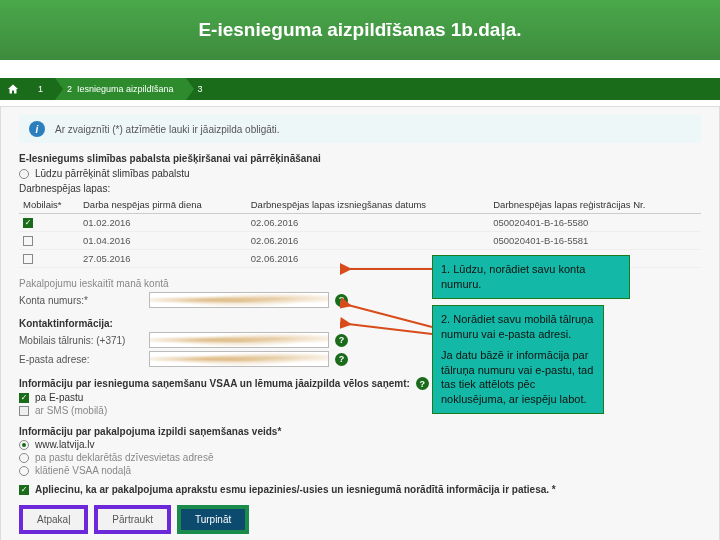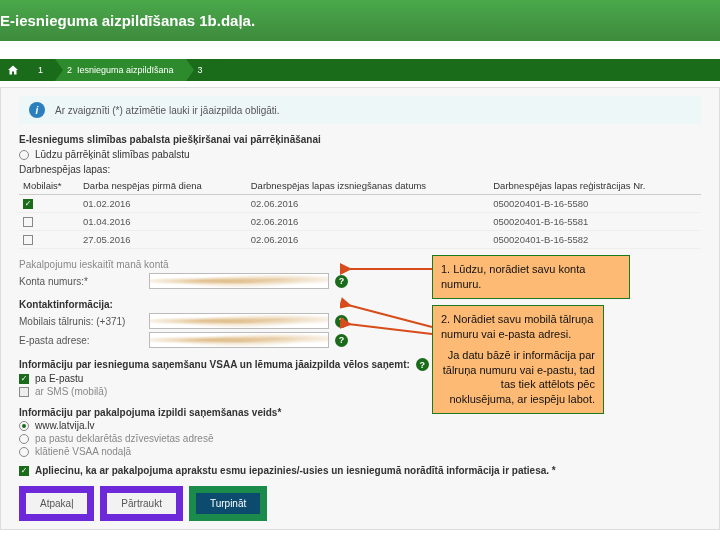--- a/index.html
+++ b/index.html
@@ -1,17 +1,17 @@
 <!DOCTYPE html>
 <html><head>
 <meta charset="utf-8">
 <style>
   * { margin: 0; padding: 0; box-sizing: border-box; }
   body { font-family: Arial, sans-serif; font-size: 10px; background: #fff; width: 720px; height: 540px; overflow: hidden; }
-  .slide-title-bar { background: linear-gradient(to bottom, #4aa84a, #3d8b3d); color: #fff; font-size: 15px; font-weight: bold; padding: 12px 0; }
+  .slide-title-bar { background: linear-gradient(to bottom, #4aa84a, #3d8b3d); color: #fff; font-size: 19px; font-weight: bold; padding: 19px 0; text-align: center; }
   .panel { background: #f7f7f7; border: 1px solid #ddd; margin: 6px 0 0 0; }
   .breadcrumb { background: #1a6b1a; color: #fff; display: flex; align-items: center; height: 22px; font-size: 9px; margin-top: 18px; }
   .bc-home { width: 26px; display:flex; align-items:center; justify-content:center; }
   .bc-step { padding: 0 12px; position: relative; height: 100%; display:flex; align-items:center; background:#1a6b1a; }
   .bc-step.active { background: #2d8b2d; }
   .bc-step::after { content:''; position:absolute; right:-8px; top:0; border-top:11px solid transparent; border-bottom:11px solid transparent; border-left:8px solid #1a6b1a; z-index:1;}
   .bc-step.active::after { border-left-color:#2d8b2d; }
   .content { padding: 8px 18px; }
   .info-box { background:#eef7f8; display:flex; align-items:center; padding:6px 10px; margin-bottom:10px; font-size:10px; color:#555; }
   .info-icon { width:16px; height:16px; background:#2b7fbd; border-radius:50%; color:#fff; display:flex; align-items:center; justify-content:center; font-style:italic; font-weight:bold; margin-right:10px; font-size:10px;}
@@ -27,23 +27,23 @@
   table { width:100%; border-collapse:collapse; font-size:9.5px; margin-top:2px; }
   th { text-align:left; font-weight:normal; color:#333; border-bottom:1px solid #ccc; padding:3px 4px; }
   td { padding:3px 4px; border-bottom:1px solid #eee; color:#555; }
   .field-row { display:flex; align-items:center; margin:3px 0; font-size:10px; }
   .field-label { width:130px; color:#555; }
   .field-input { width:180px; height:16px; border:1px solid #bbb; background:#fff; position:relative; overflow:hidden; }
   .scratch { position:absolute; inset:0; background: radial-gradient(ellipse at 30% 50%, rgba(200,140,50,0.5) 0%, transparent 40%), radial-gradient(ellipse at 70% 40%, rgba(200,140,50,0.4) 0%, transparent 45%), radial-gradient(ellipse at 50% 60%, rgba(200,140,50,0.3) 0%, transparent 50%); }
   .help-dot { width:13px; height:13px; background:#1a6b1a; border-radius:50%; color:#fff; font-size:9px; display:flex; align-items:center; justify-content:center; margin-left:6px; font-weight:bold; }
   .muted { color:#888; }
   .buttons { display:flex; gap:6px; margin-top:10px; }
-  .btn { padding:5px 14px; font-size:10px; border:7px solid #6d28d9; background:#f2f2f2; color:#555; cursor:pointer; }
+  .btn { padding:5px 14px; font-size:10px; border:4px solid #6d28d9; background:#f2f2f2; color:#555; cursor:pointer; }
   .btn.primary { background:#0c4a6e; border-color:#1a8b4a; color:#fff; }
-  .callout { position:absolute; border:1px solid #1b7a1b; background:#fdba74; padding:6px 8px; font-size:11px; color:#111; line-height:1.35; }
+  .callout { position:absolute; border:1px solid #1b7a1b; background:#14b8a6; padding:6px 8px; font-size:11px; color:#111; line-height:1.35; }
   .arrow { position:absolute; pointer-events:none; }
 </style>
 </head>
 <body>
 
 <div class="slide-title-bar">E-iesnieguma aizpildīšanas 1b.daļa.</div>
 
 <div class="breadcrumb">
   <div class="bc-home">
       <svg width="12" height="12" viewBox="0 0 24 24" fill="#fff">
@@ -166,21 +166,21 @@
   <div class="buttons">
     <div class="btn">Atpakaļ</div>
     <div class="btn">Pārtraukt</div>
     <div class="btn primary">Turpināt</div>
   </div>
 </div>
 
 <div class="callout" style="left:432px; top:255px; width:198px;">1. Lūdzu, norādiet savu konta numuru.</div>
 <div class="callout" style="left:432px; top:305px; width:172px;">
   <div>2. Norādiet savu mobilā tālruņa numuru vai e-pasta adresi.</div>
-  <div style="margin-top:6px;text-align:right;">Ja datu bāzē ir informācija par tālruņa numuru vai e-pastu, tad tas tiek attēlots pēc noklusējuma, ar iespēju labot.</div>
+  <div style="margin-top:6px;">Ja datu bāzē ir informācija par tālruņa numuru vai e-pastu, tad tas tiek attēlots pēc noklusējuma, ar iespēju labot.</div>
 </div>
 
 <svg class="arrow" style="left:340px; top:258px;" width="100" height="22">
     <defs>
       <marker id="ah1" markerWidth="8" markerHeight="8" refX="2" refY="3" orient="auto">
         <path d="M6,0 L0,3 L6,6 Z" fill="#d84b1a"></path>
       </marker>
     </defs>
     <line x1="92" y1="11" x2="8" y2="11" stroke="#d84b1a" stroke-width="2" marker-end="url(#ah1)"></line>
   </svg>

